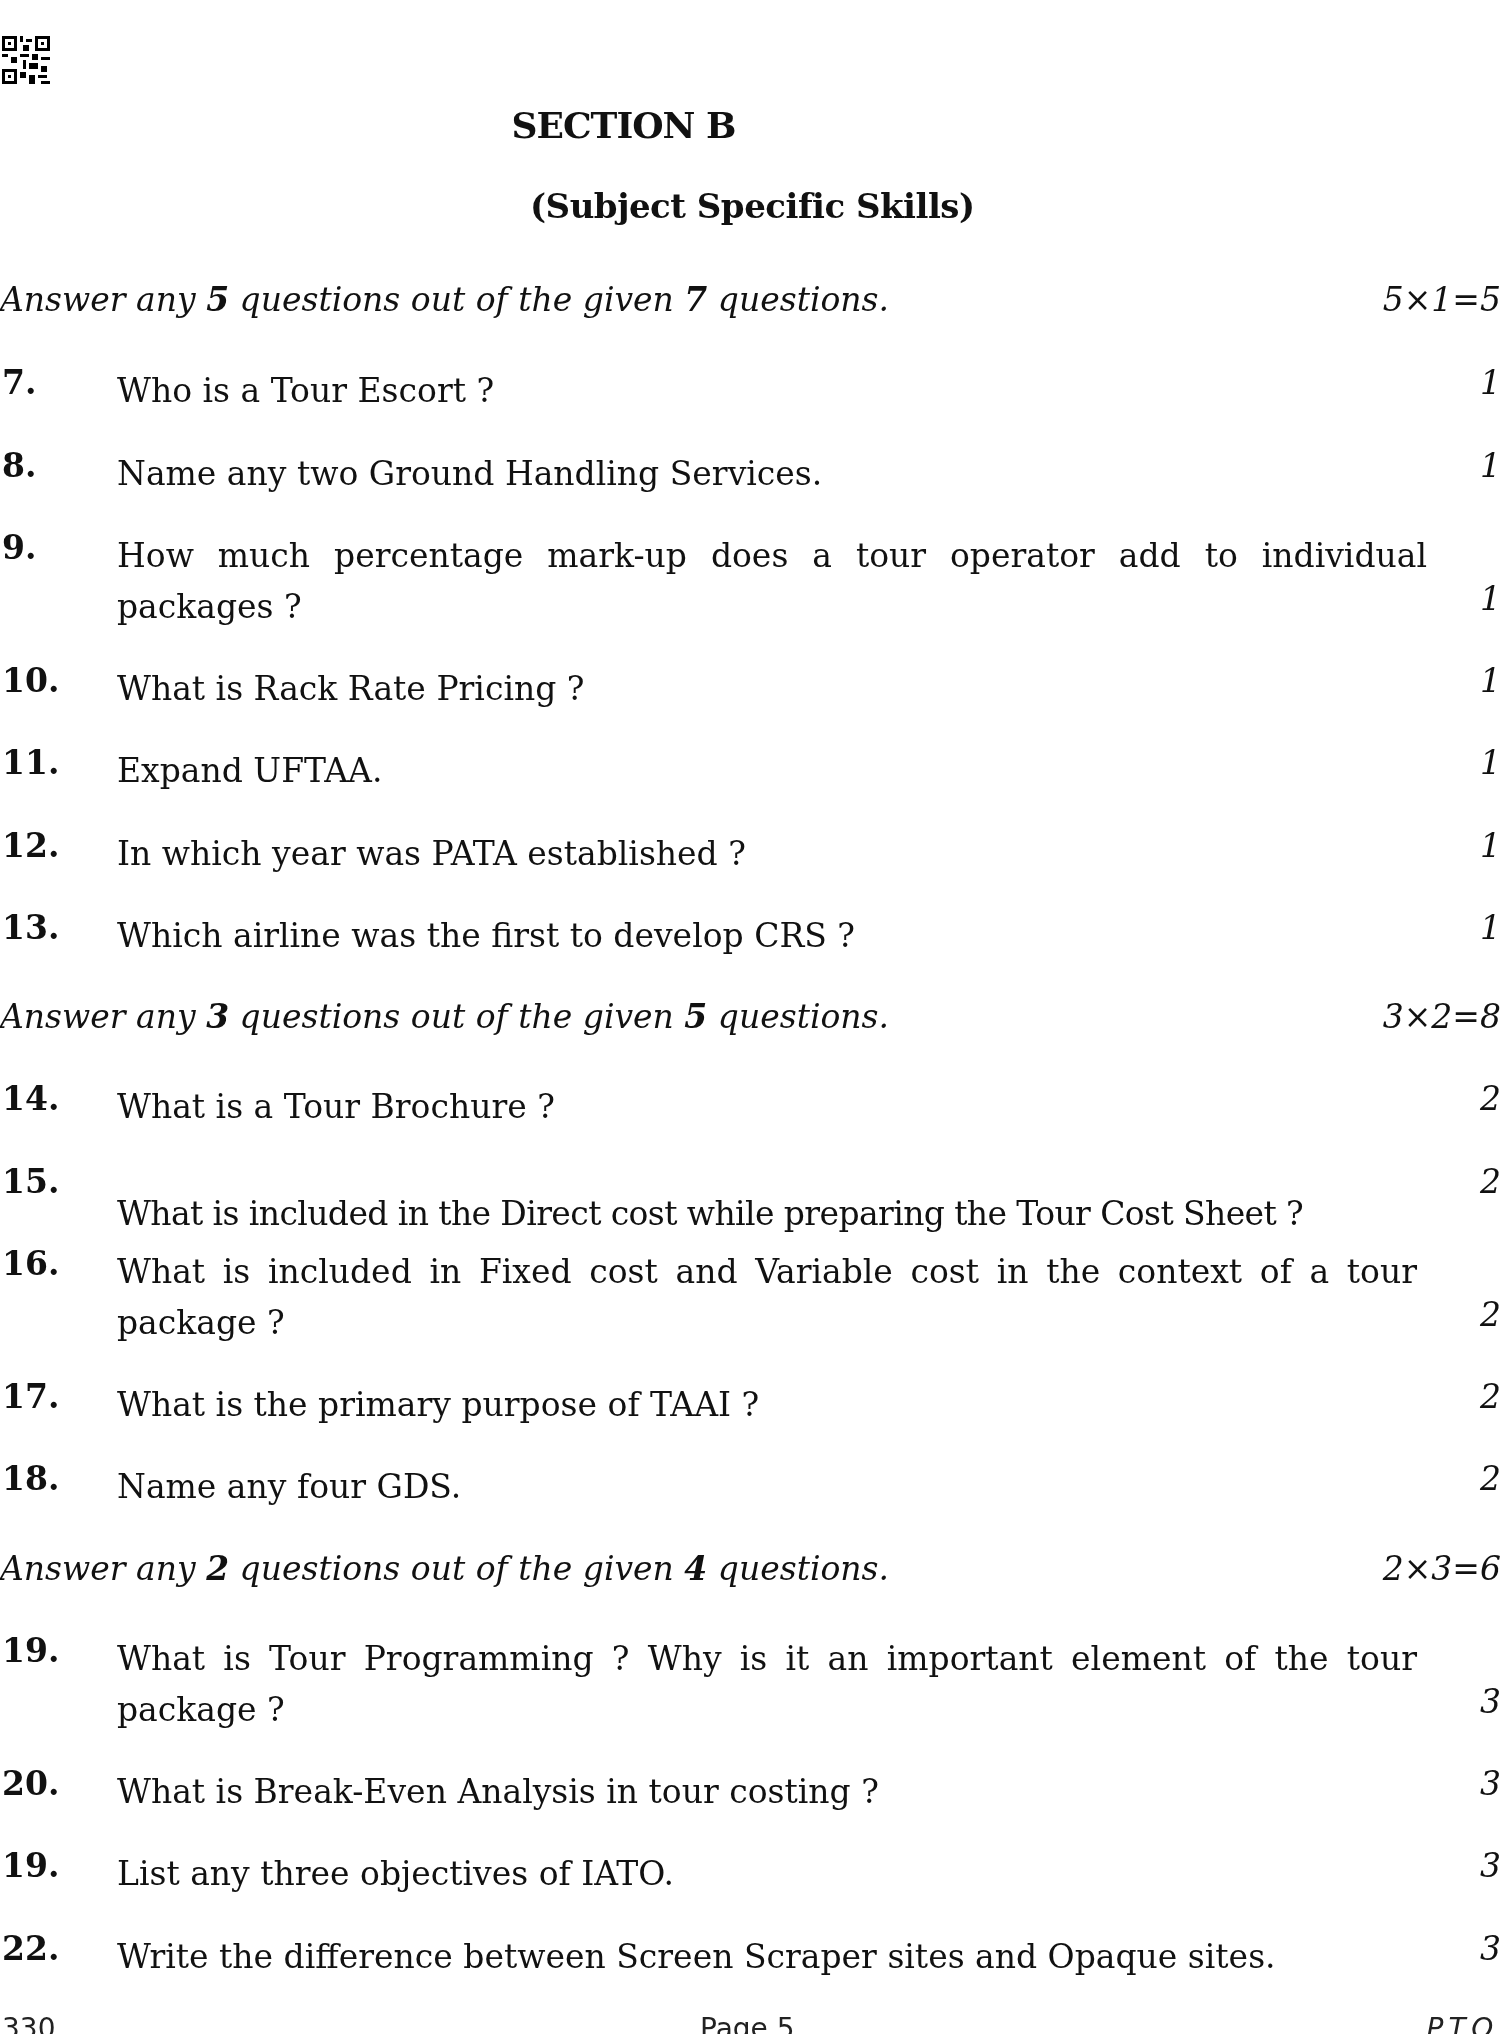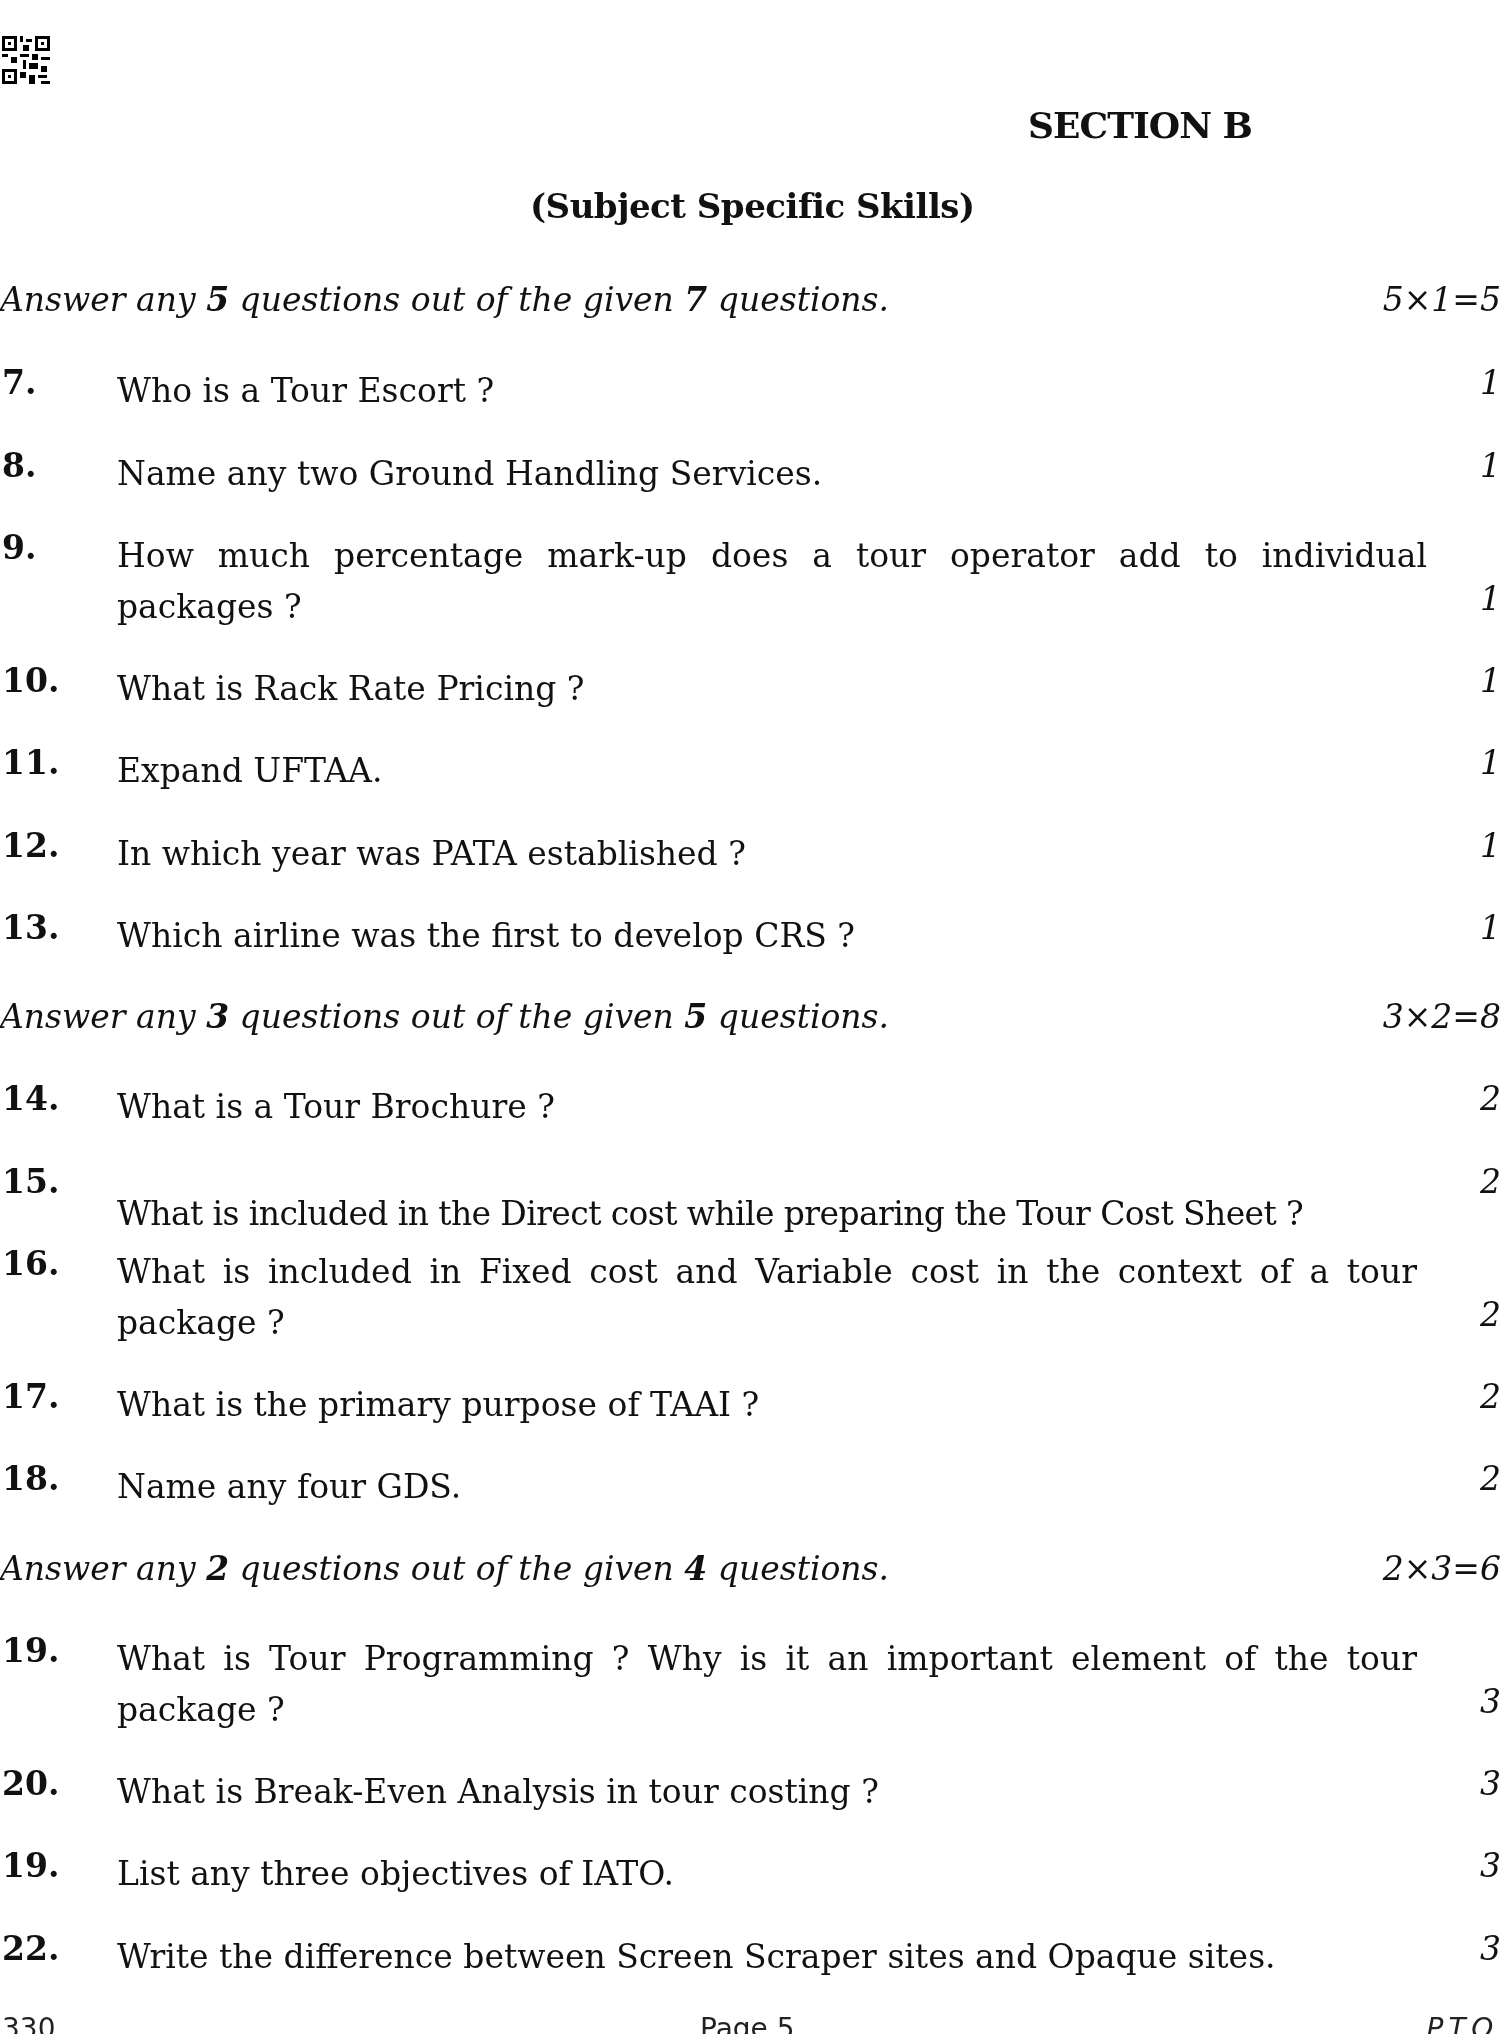--- a/index.html
+++ b/index.html
@@ -6,21 +6,21 @@
   body {
     width: 1505px; height: 2034px; position: relative; overflow: hidden;
     font-family: "DejaVu Serif", "Liberation Serif", serif;
     color: #111111;
   }
   .qr {
     position: absolute; left: 2px; top: 36px; width: 48px; height: 48px;
   }
   .section-title {
     position: absolute; left: 0; width: 1252px; top: 104px;
-    text-align: right; font-weight: bold; font-size: 36px; letter-spacing: -1px;
+    text-align: center; font-weight: bold; font-size: 36px; letter-spacing: -1px;
     padding-left: 0;
   }
   .section-title span { display: inline-block; margin-left: -5px; }
   .subtitle-row {
     position: absolute; top: 186px; left: 0; width: 1478px; height: 44px;
     font-weight: bold; font-size: 34px;
   }
   .subtitle-left { position: absolute; left: 530px; letter-spacing: -0.5px; }
   .subtitle-right { position: absolute; right: 4px; letter-spacing: -0.5px; }
 

